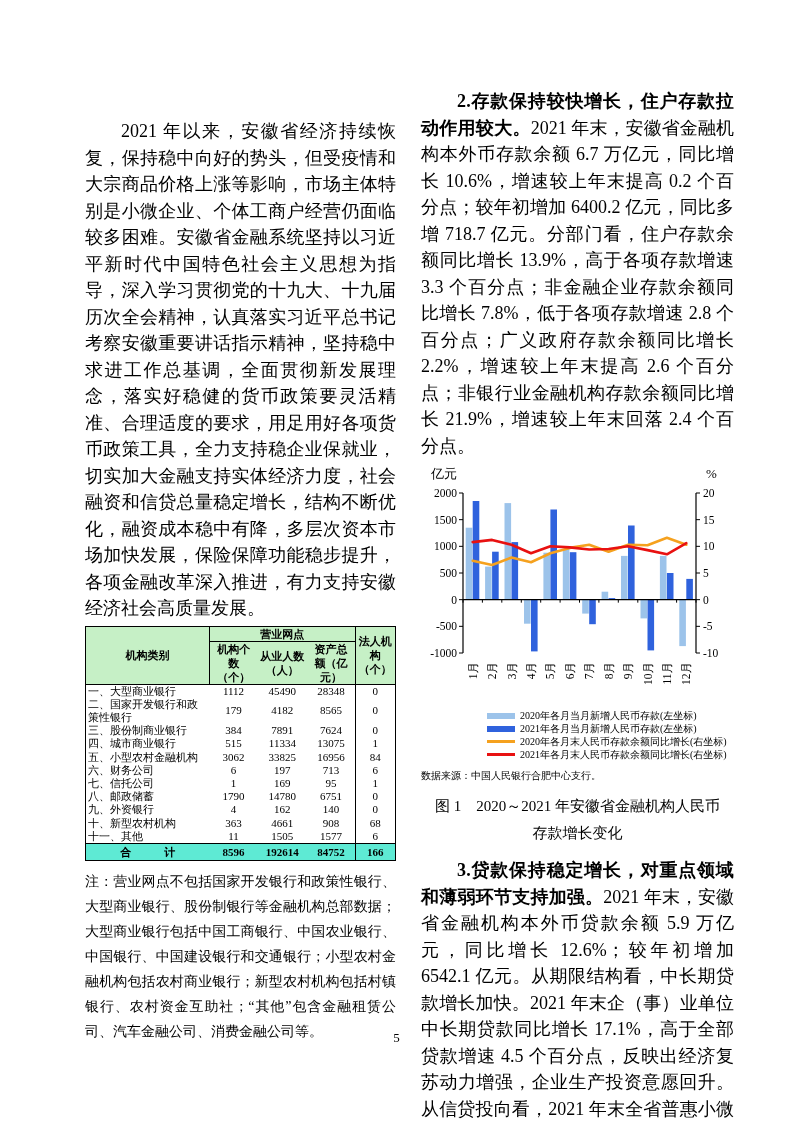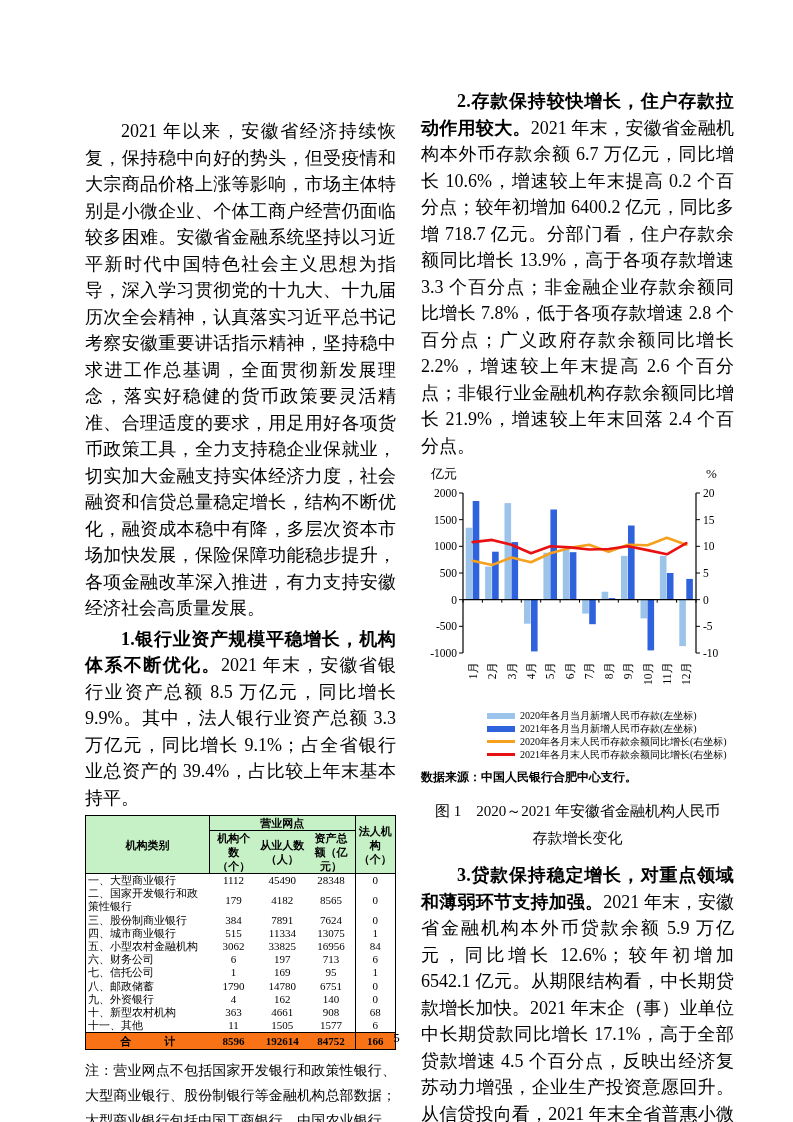--- a/index.html
+++ b/index.html
@@ -13,39 +13,38 @@
   .para{font-size:18px;line-height:26.5px;text-align:justify;text-indent:2em;margin:0 0 4px 0;}
   .para b{letter-spacing:.2px;}
   .tbl-title{font-weight:bold;font-size:15px;text-align:center;margin:10px 0 6px 0;}
   table.inst{width:100%;border-collapse:collapse;font-size:11px;table-layout:fixed;}
   table.inst th,table.inst td{padding:0 2px;line-height:13.2px;font-weight:normal;}
   table.inst thead th{background:#c6f0c6;font-weight:bold;text-align:center;line-height:14px;}
   .b-top{border-top:1.5px solid #000;}
   .b-l{border-left:1px solid #000;} .b-r{border-right:1px solid #000;}
   .b-u{border-bottom:1px solid #000;}
   td.cat{text-align:left;} td.num{text-align:center;}
-  tr.total td{background:#f97316;border-top:1px solid #000;border-bottom:1.5px solid #000;font-weight:bold;line-height:16px;}
+  tr.total td{background:#5eead4;border-top:1px solid #000;border-bottom:1.5px solid #000;font-weight:bold;line-height:16px;}
   .note{font-size:14px;line-height:25px;text-align:justify;margin-top:8px;}
   .chart-wrap{margin:6px 0 0 0;}
   .legend{margin:2px 0 0 66px;font-size:10px;line-height:13px;}
   .legend .li{display:flex;align-items:center;white-space:nowrap;}
   .legend .sw{display:inline-block;width:28px;margin-right:5px;flex:0 0 28px;}
-  .chart-src{font-size:12px;margin-top:8px;font-weight:bold;}
+  .chart-src{font-size:10px;margin-top:8px;}
   .fig-cap{font-weight:normal;font-size:15px;line-height:27px;text-align:center;margin:8px 10px 10px 10px;}
   .pagenum{position:absolute;left:0;right:0;top:1030px;text-align:center;font-size:13px;}
   svg text{font-family:"Liberation Serif","DejaVu Serif",serif;}
 </style>
 </head>
 <body>
 
 <div class="page">
 
   <div class="col col-left">
     <p class="para">2021 年以来，安徽省经济持续恢复，保持稳中向好的势头，但受疫情和大宗商品价格上涨等影响，市场主体特别是小微企业、个体工商户经营仍面临较多困难。安徽省金融系统坚持以习近平新时代中国特色社会主义思想为指导，深入学习贯彻党的十九大、十九届历次全会精神，认真落实习近平总书记考察安徽重要讲话指示精神，坚持稳中求进工作总基调，全面贯彻新发展理念，落实好稳健的货币政策要灵活精准、合理适度的要求，用足用好各项货币政策工具，全力支持稳企业保就业，切实加大金融支持实体经济力度，社会融资和信贷总量稳定增长，结构不断优化，融资成本稳中有降，多层次资本市场加快发展，保险保障功能稳步提升，各项金融改革深入推进，有力支持安徽经济社会高质量发展。</p>
-    <p class="para"><b>1.银行业资产规模平稳增长，机构体系不断优化。</b><span>2021 年末，安徽省银行业资产总额 8.5 万亿元，同比增长 9.9%。其中，法人银行业资产总额 3.3 万亿元，同比增长 9.1%；占全省银行业总资产的 39.4%，占比较上年末基本持平。</span></p>
 
 
     <table class="inst">
       <colgroup>
         <col style="width:40%">
           <col style="width:15.5%">
           <col style="width:16%">
           <col style="width:15.5%">
           <col style="width:13%">
       </colgroup>

